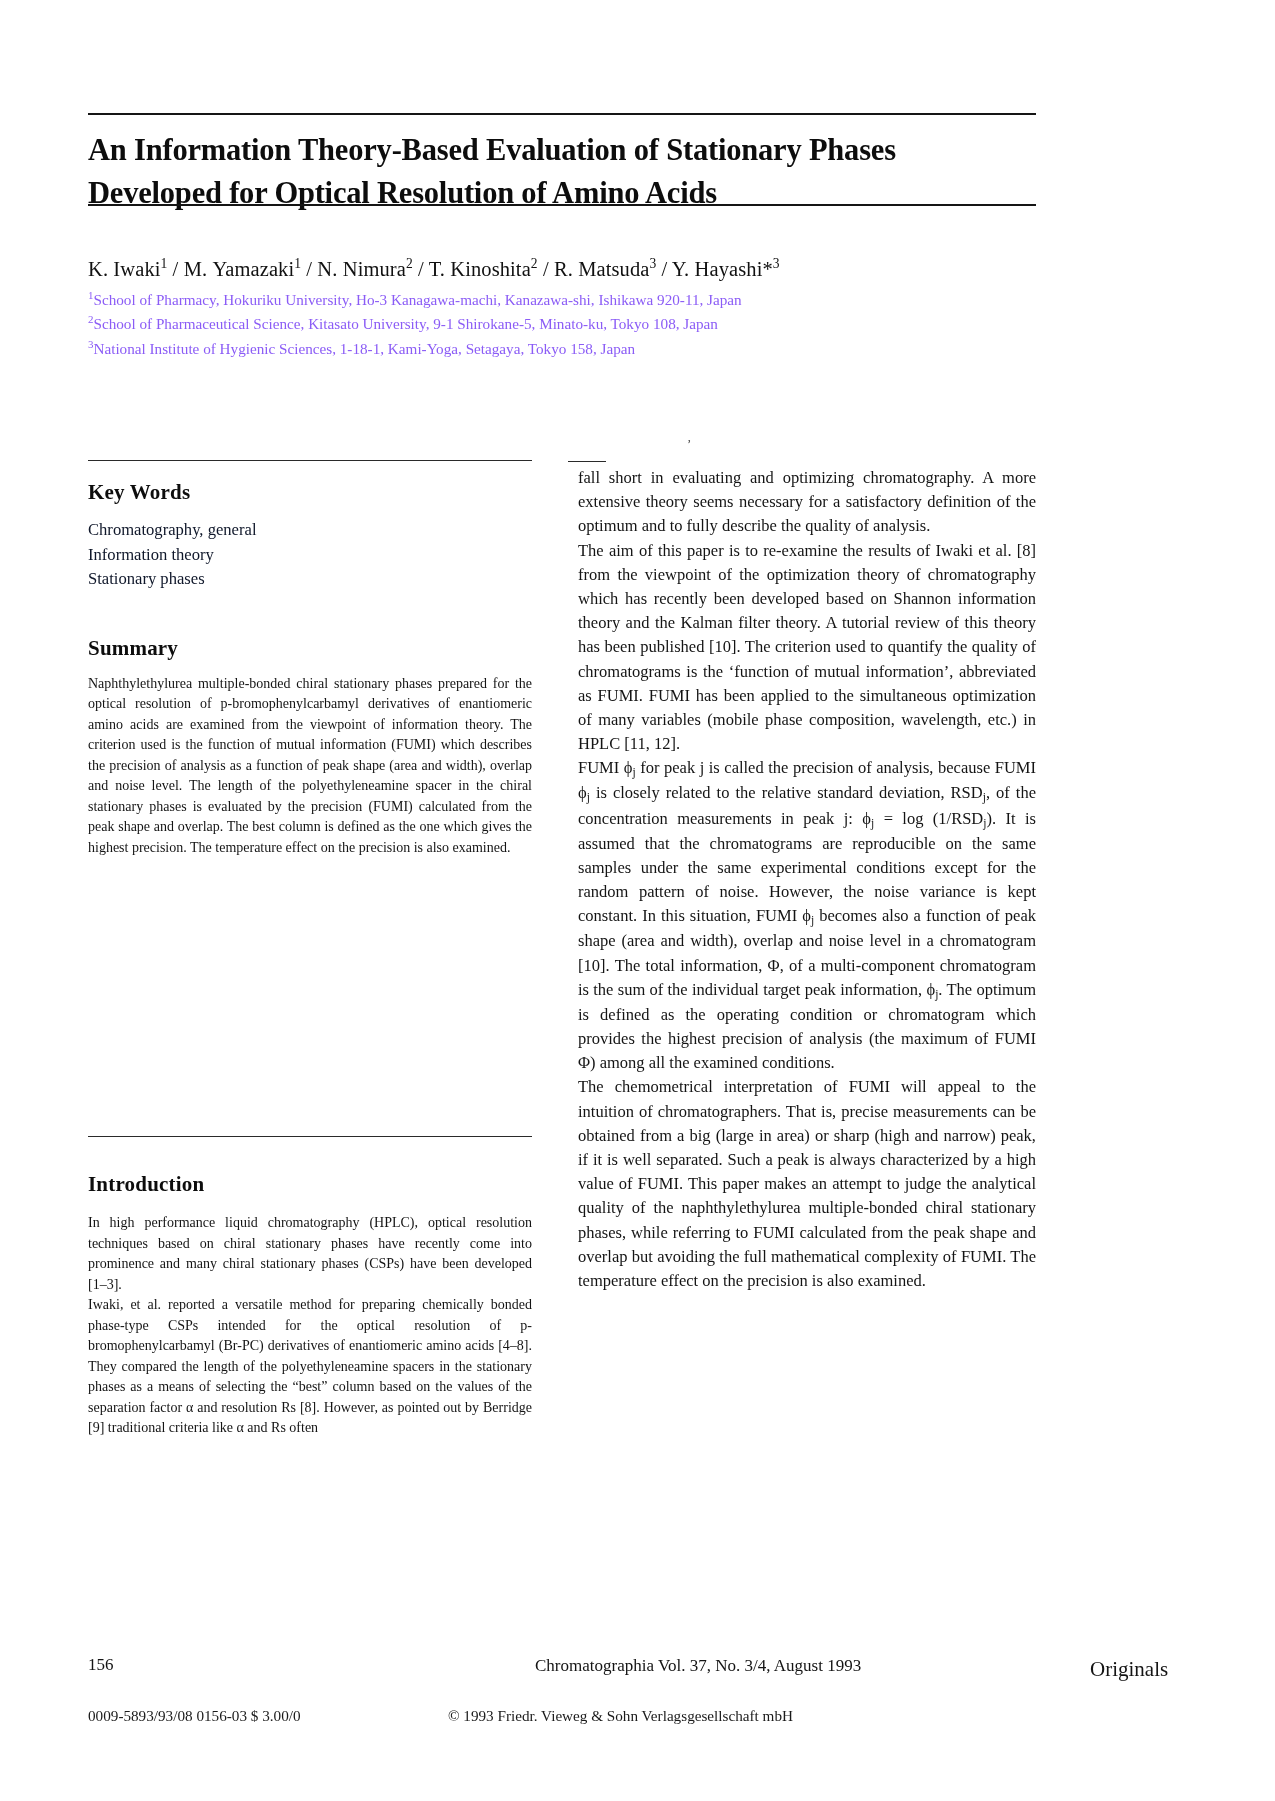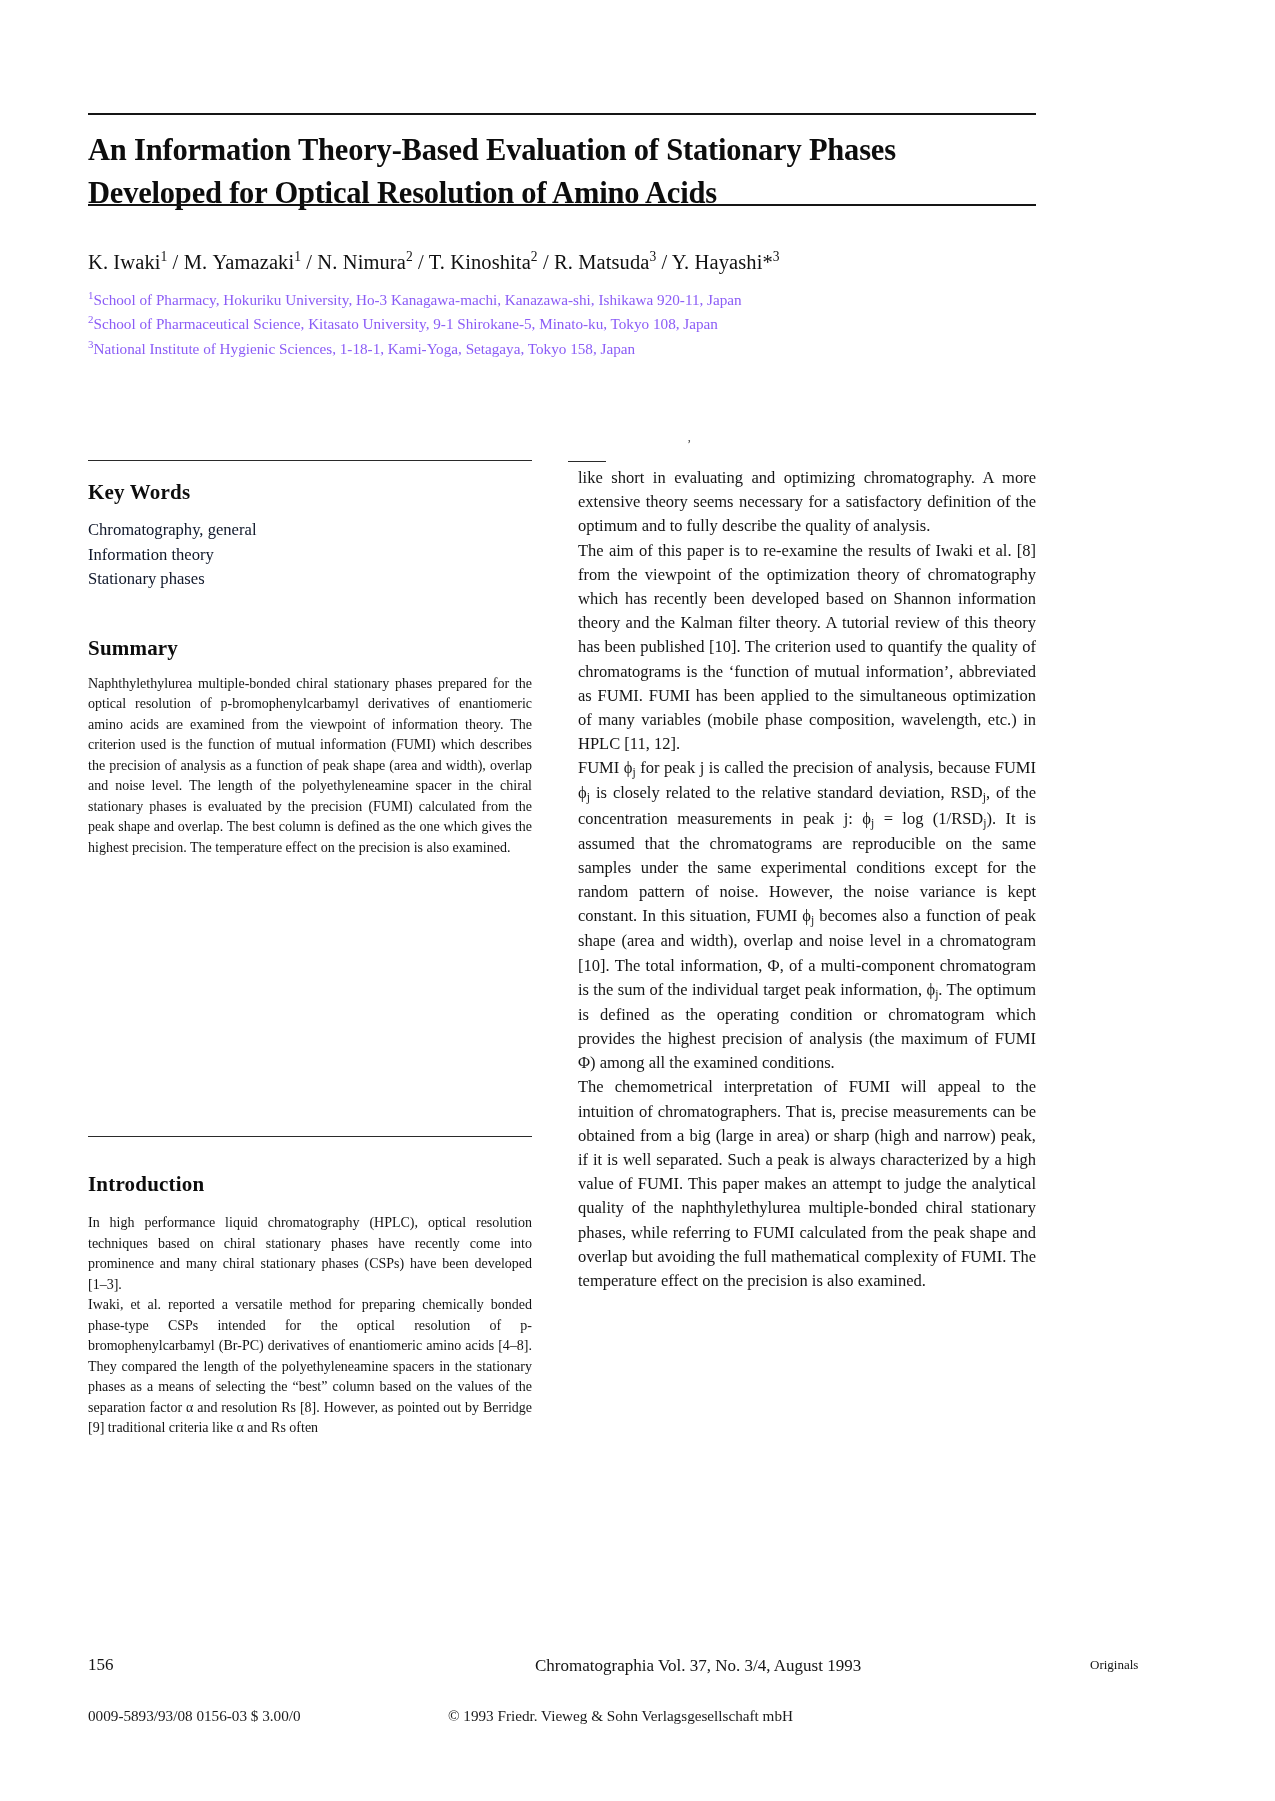--- a/index.html
+++ b/index.html
@@ -48,21 +48,21 @@
     color: #0d0d0d;
     margin: 0;
     padding-top: 17px;
   }
   .doc-title .line2 { display: block; }
 
   
   .authors {
     position: absolute;
     left: 88px;
-    top: 248px;
+    top: 255px;
     width: 950px;
     font-size: 20.5px;
     line-height: 1.4;
     color: #111;
     letter-spacing: 0.1px;
   }
   .authors sup { font-size: 0.66em; vertical-align: super; }
 
   .affiliations {
     position: absolute;
@@ -145,21 +145,21 @@
   .journal-line {
     position: absolute;
     left: 447px;
     top: 1px;
     white-space: nowrap;
   }
   .originals {
     position: absolute;
     left: 1002px;
     top: 2px;
-    font-size: 13px;
+    font-size: 21px;
     text-align: right;
   }
   .footer-row2 {
     position: absolute;
     left: 88px;
     top: 52px;
     width: 1100px;
     font-size: 15.2px;
     color: #1a1a1a;
   }
@@ -227,21 +227,21 @@
 
   <div class="rule rule-thin" style="left:88px; top:1136px; width:444px;"></div>
 
   <div style="position:absolute; left:88px; top:1172px; width:444px;">
     <h2 class="sec-head" style="margin-bottom:16px;">Introduction</h2>
     <p class="body-p">In high performance liquid chromatography (HPLC), optical resolution techniques based on chiral stationary phases have recently come into prominence and many chiral stationary phases (CSPs) have been developed [1–3].</p>
     <p class="body-p">Iwaki, et al. reported a versatile method for preparing chemically bonded phase-type CSPs intended for the optical resolution of p-bromophenylcarbamyl (Br-PC) derivatives of enantiomeric amino acids [4–8]. They compared the length of the polyethyleneamine spacers in the stationary phases as a means of selecting the “best” column based on the values of the separation factor α and resolution Rs [8]. However, as pointed out by Berridge [9] traditional criteria like α and Rs often</p>
   </div>
 
   <div class="col-right" style="top:466px;">
-    <p class="body-p">like short in evaluating and optimizing chromatography. A more extensive theory seems necessary for a satisfactory definition of the optimum and to fully describe the quality of analysis.</p>
+    <p class="body-p">fall short in evaluating and optimizing chromatography. A more extensive theory seems necessary for a satisfactory definition of the optimum and to fully describe the quality of analysis.</p>
     <p class="body-p">The aim of this paper is to re-examine the results of Iwaki et al. [8] from the viewpoint of the optimization theory of chromatography which has recently been developed based on Shannon information theory and the Kalman filter theory. A tutorial review of this theory has been published [10]. The criterion used to quantify the quality of chromatograms is the ‘function of mutual information’, abbreviated as FUMI. FUMI has been applied to the simultaneous optimization of many variables (mobile phase composition, wavelength, etc.) in HPLC [11, 12].</p>
 
     <p class="body-p">
       <span>FUMI ϕ</span><sub>j</sub><span> for peak j is called the precision of analysis, because FUMI ϕ</span><sub>j</sub><span> is closely related to the relative standard deviation, RSD</span><sub>j</sub><span>, of the concentration measurements in peak j: ϕ</span><sub>j</sub><span> = log (1/RSD</span><sub>j</sub><span>). It is assumed that the chromatograms are reproducible on the same samples under the same experimental conditions except for the random pattern of noise. However, the noise variance is kept constant. In this situation, FUMI ϕ</span><sub>j</sub><span> becomes also a function of peak shape (area and width), overlap and noise level in a chromatogram [10]. The total information, Φ, of a multi-component chromatogram is the sum of the individual target peak information, ϕ</span><sub>j</sub><span>. The optimum is defined as the operating condition or chromatogram which provides the highest precision of analysis (the maximum of FUMI Φ) among all the examined conditions.</span>
     </p>
 
     <p class="body-p">The chemometrical interpretation of FUMI will appeal to the intuition of chromatographers. That is, precise measurements can be obtained from a big (large in area) or sharp (high and narrow) peak, if it is well separated. Such a peak is always characterized by a high value of FUMI. This paper makes an attempt to judge the analytical quality of the naphthylethylurea multiple-bonded chiral stationary phases, while referring to FUMI calculated from the peak shape and overlap but avoiding the full mathematical complexity of FUMI. The temperature effect on the precision is also examined.</p>
   </div>
 
   <div class="footer">

